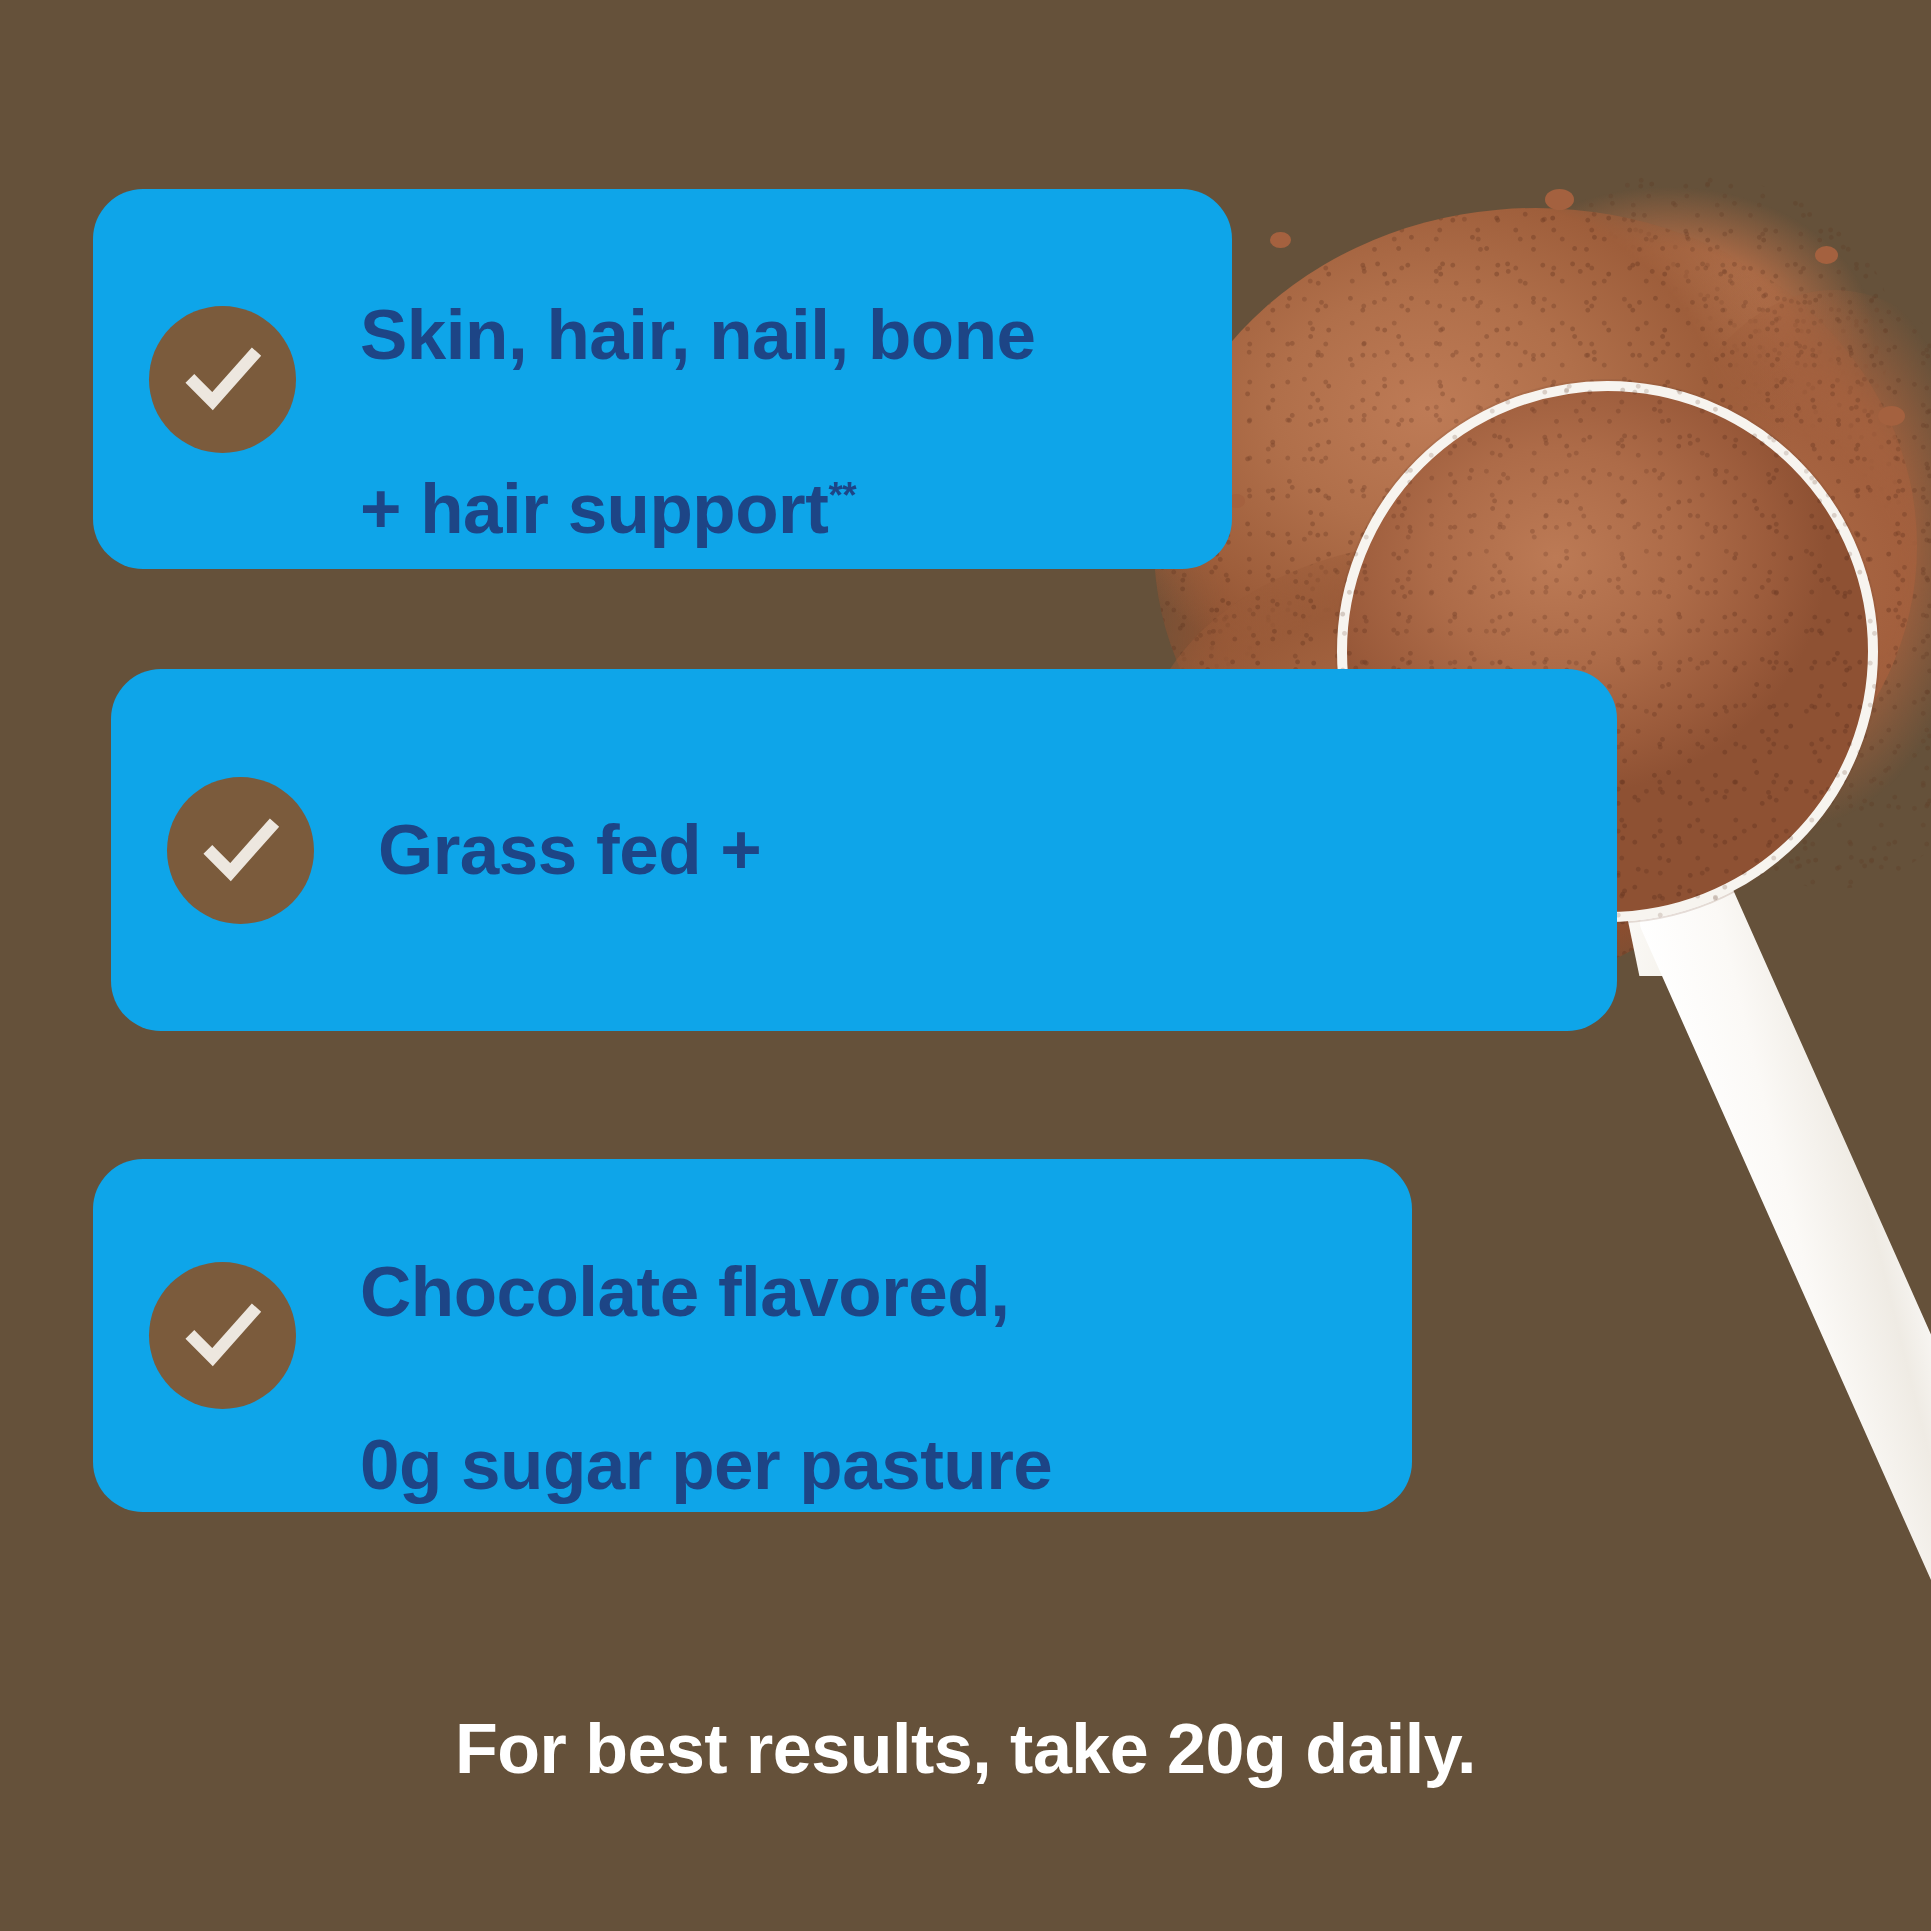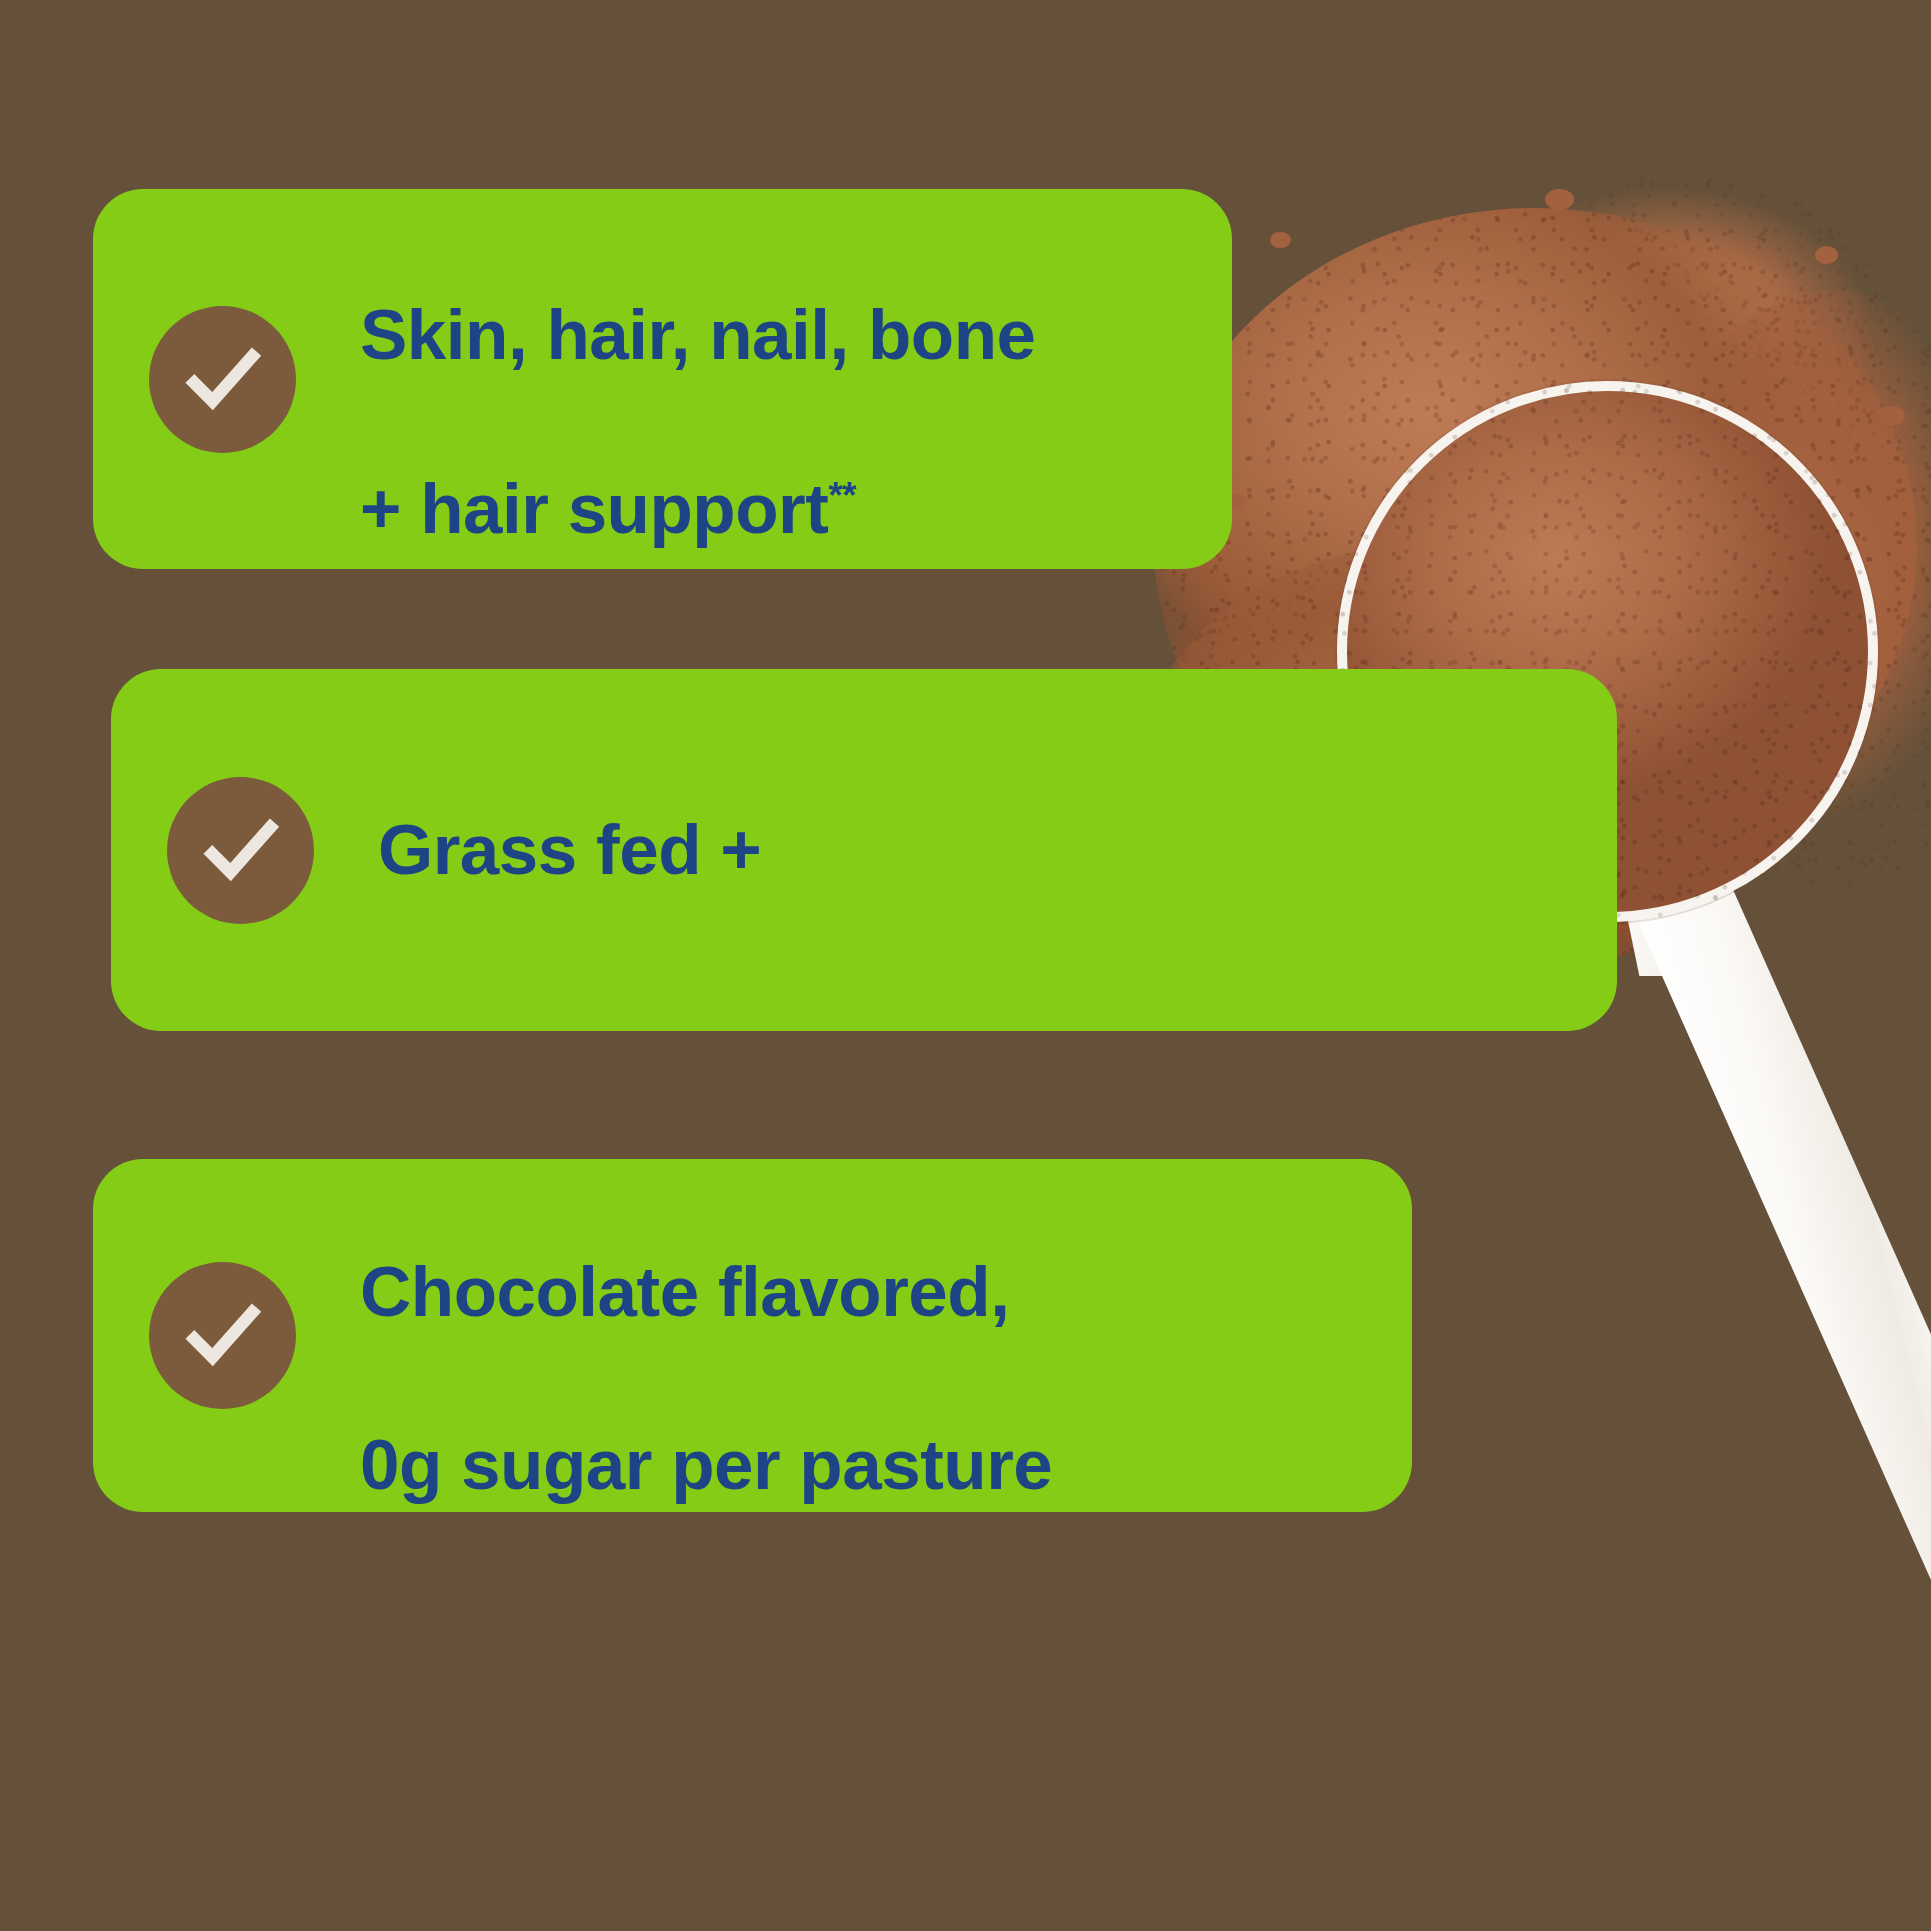--- a/index.html
+++ b/index.html
@@ -117,21 +117,21 @@
     position:absolute;
     left:1593px; top:850px;
     width:145px; height:126px;
     background:linear-gradient(105deg,#FFFFFF 0%,#F6F3ED 60%,#FFFFFF 100%);
     clip-path:polygon(14% 0%, 86% 0%, 70% 100%, 32% 100%);
   }
 
   
   .card {
     position:absolute;
-    background:#84cc16;
+    background:#0ea5e9;
     border-radius:50px;
     display:flex;
     align-items:center;
   }
   #card-1 { left:93px;  top:189px;  width:1139px; height:380px; }
   #card-2 { left:93px;  top:669px;  width:1506px; height:362px;margin-left:18px; }
   #card-3 { left:93px;  top:1159px; width:1319px; height:353px; }
 
   .check-badge {
     flex:0 0 auto;
@@ -239,15 +239,16 @@
       <svg viewBox="0 0 100 100" aria-hidden="true">
         <path d="M16 54 L38 76 L86 22" fill="none" stroke="#EDE7DF" stroke-width="15" stroke-linecap="square" stroke-linejoin="miter"></path>
       </svg>
     </div>
     <div class="card-text">
       <span>Chocolate flavored,</span><br>
       <span>0g sugar per pasture</span>
     </div>
   </div>
 
+  <div id="footer-caption">For best results, take 20g daily.</div>
 
 </div>
 
 
 </body></html>

